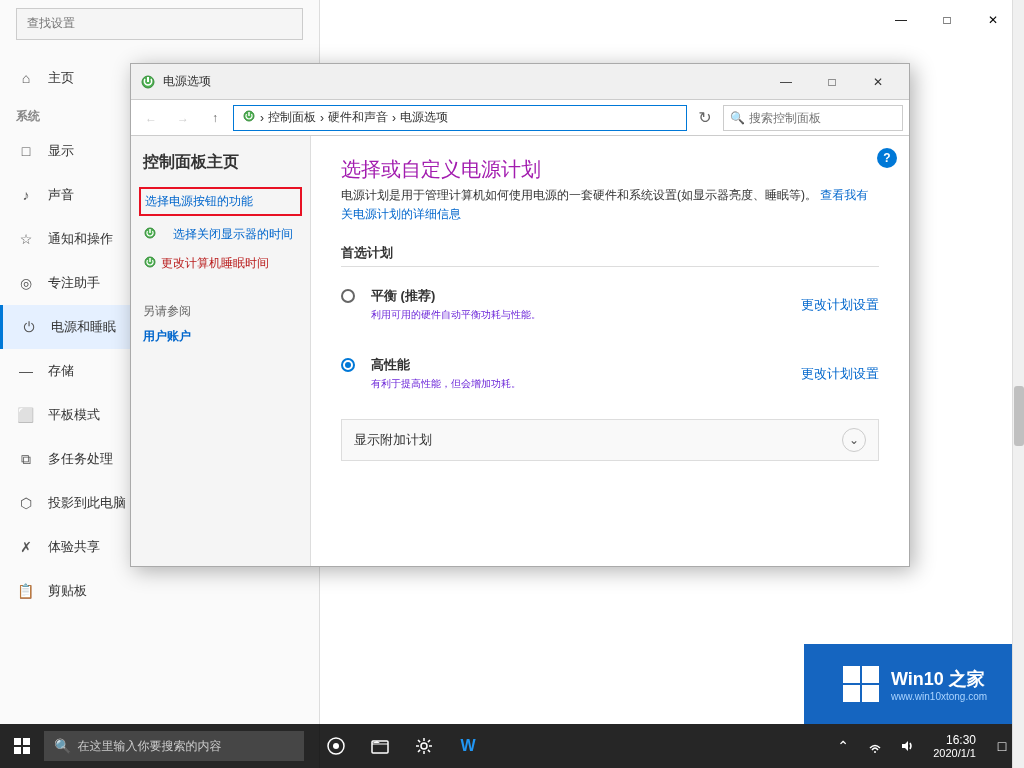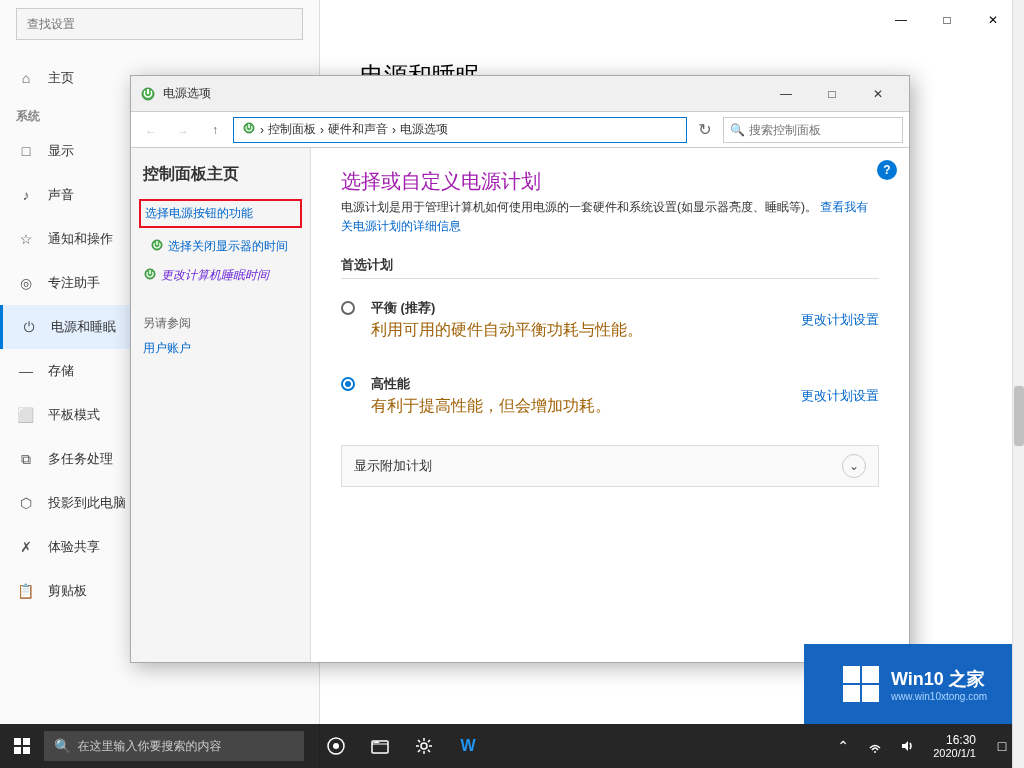--- a/index.html
+++ b/index.html
@@ -26,21 +26,21 @@
       padding: 8px 16px;
     }
     .settings-search input {
       width: 100%;
       height: 32px;
       border: 1px solid #ccc;
       background: #f5f5f5;
       padding: 0 10px;
       font-size: 12px;
       outline: none;
-      font-family: Liberation Serif, serif;
+      font-family: Liberation Mono, monospace;
     }
     .settings-nav {
       margin-top: 8px;
     }
     .settings-nav-item {
       display: flex;
       align-items: center;
       padding: 10px 16px;
       cursor: pointer;
       font-size: 13px;
@@ -83,23 +83,23 @@
     .content-title {
       padding: 20px 40px 10px;
       font-size: 24px;
       font-weight: 300;
       color: #000;
     }
 
     
     .power-dialog {
       position: absolute;
-      top: 75px; left: 130px;
+      top: 63px; left: 130px;
       width: 780px;
-      height: 588px;
+      height: 504px;
       background: #f5f5f5;
       border: 1px solid #aaa;
       box-shadow: 4px 4px 20px rgba(0,0,0,0.3);
       z-index: 100;
     }
     .dialog-titlebar {
       height: 36px;
       background: #f0f0f0;
       display: flex;
       align-items: center;
@@ -230,20 +230,21 @@
       padding: 4px 12px;
       font-size: 12px;
       color: #666;
     }
     .dialog-sidebar-user-link {
       font-size: 12px;
       color: #0066cc;
       padding: 4px 12px;
       cursor: pointer;
       display: block;
+      font-weight: bold;
     }
 
     
     .dialog-main {
       flex: 1;
       padding: 20px 30px;
       background: #fff;
       overflow-y: auto;
       position: relative;
     }
@@ -311,22 +312,22 @@
       background: #0078d7;
     }
     .plan-info { flex: 1; }
     .plan-name {
       font-size: 13px;
       font-weight: bold;
       color: #333;
       margin-bottom: 3px;
     }
     .plan-desc {
-      font-size: 16px;
-      color: #a16207;
+      font-size: 10px;
+      color: #6d28d9;
     }
     .plan-change-link {
       font-size: 13px;
       color: #0066cc;
       cursor: pointer;
       white-space: nowrap;
       align-self: center;
     }
 
     
@@ -602,40 +603,40 @@
     </div>
   </div>
 
   <div class="dialog-body">
 
     <div class="dialog-sidebar">
       <div class="dialog-sidebar-title">控制面板主页</div>
 
       <a class="dialog-sidebar-link highlighted">选择电源按钮的功能</a>
 
-      <div style="display:flex;padding:6px 19px;cursor:pointer;">
+      <div style="display:flex;padding:6px 12px;cursor:pointer;gap:12px;">
         <span style="margin-right:4px;color:#0066cc;font-size:11px;">
           <svg width="14" height="14" viewBox="0 0 14 14">
             <circle cx="7" cy="7" r="5" fill="#4caf50" stroke="#388e3c" stroke-width="1"></circle>
             <path d="M7 3 L7 7" stroke="#fff" stroke-width="1.5"></path>
             <path d="M4.5 5 Q3.8 6.2 4 7.8 Q4.8 10 7 10 Q9.2 10 10 7.8 Q10.2 6.2 9.5 5" fill="none" stroke="#fff" stroke-width="1.2"></path>
           </svg>
         </span>
         <a class="dialog-sidebar-link" style="padding:0;color:#0066cc;">选择关闭显示器的时间</a>
       </div>
 
       <div style="display:flex;align-items:center;padding:6px 12px;cursor:pointer;">
         <span style="margin-right:4px;">
           <svg width="14" height="14" viewBox="0 0 14 14">
             <circle cx="7" cy="7" r="5" fill="#4caf50" stroke="#388e3c" stroke-width="1"></circle>
             <path d="M7 3 L7 7" stroke="#fff" stroke-width="1.5"></path>
             <path d="M4.5 5 Q3.8 6.2 4 7.8 Q4.8 10 7 10 Q9.2 10 10 7.8 Q10.2 6.2 9.5 5" fill="none" stroke="#fff" stroke-width="1.2"></path>
           </svg>
         </span>
-        <a class="dialog-sidebar-link" style="padding:0;color:#6d28d9;font-style:italic;">更改计算机睡眠时间</a>
+        <a class="dialog-sidebar-link" style="padding:0;color:#b91c1c;">更改计算机睡眠时间</a>
       </div>
 
       <div class="dialog-sidebar-section">另请参阅</div>
       <a class="dialog-sidebar-user-link">用户账户</a>
     </div>
 
     <div class="dialog-main">
       <div class="dialog-help-btn">?</div>
 
       <div class="dialog-main-title">选择或自定义电源计划</div>

